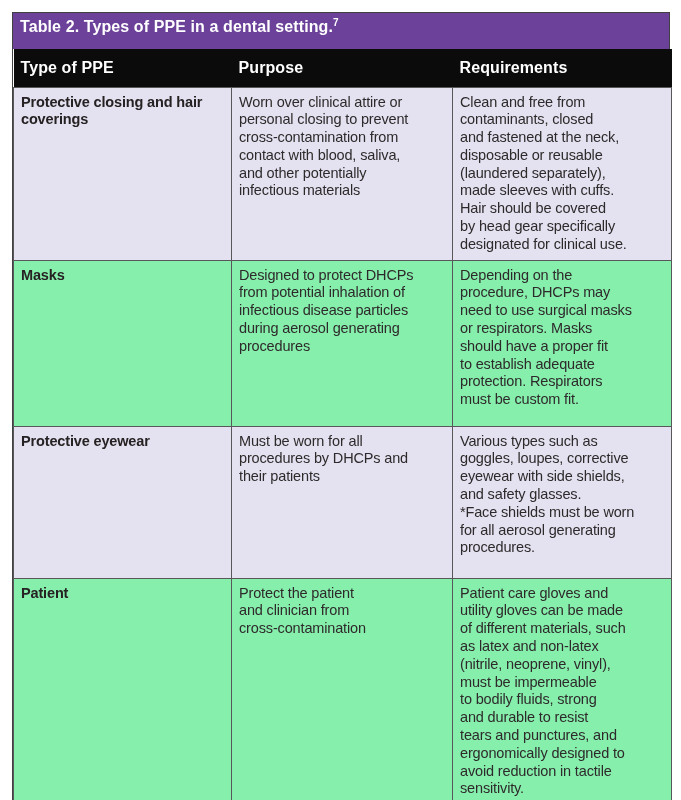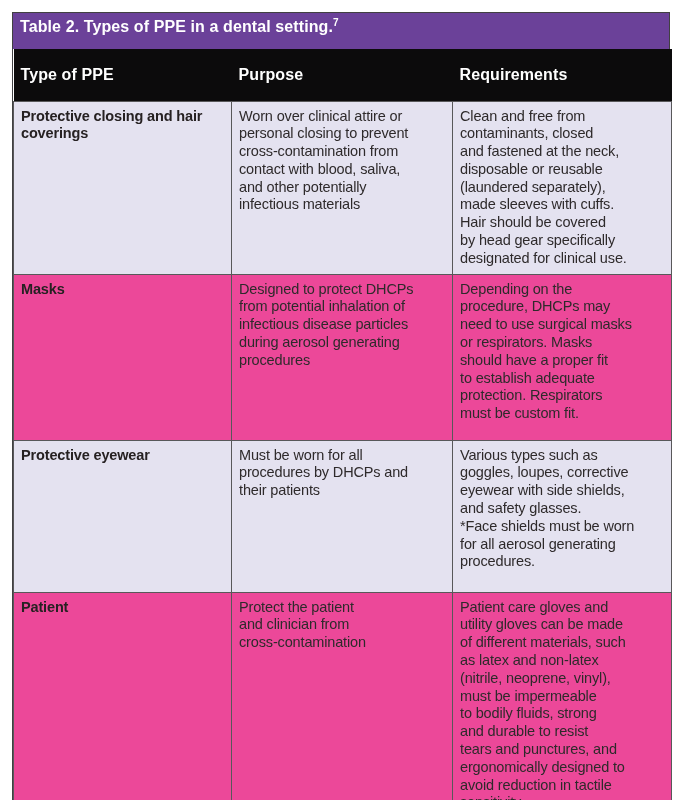--- a/index.html
+++ b/index.html
@@ -39,40 +39,40 @@
   }
   col.c1 { width: 218px; }
   col.c2 { width: 221px; }
   col.c3 { width: 219px; }
   th {
     background: #0c0b0c;
     color: #ffffff;
     font-size: 16px;
     font-weight: bold;
     text-align: left;
-    height: 52px;
+    height: 38px;
     padding: 2px 4px 2px 7px;
     letter-spacing: 0.1px;
   }
   td {
     vertical-align: top;
     border: 1px solid #58585a;
     padding: 6px 3px 6px 7px;
     font-size: 14.5px;
     line-height: 17.8px;
     letter-spacing: -0.15px;
     color: #2e2a2b;
     white-space: pre-line;
   }
   td.type-cell {
     font-weight: bold;
     color: #262122;
   }
   tr.row-lavender td { background: #e4e2f0; margin-left: 40px; }
-  tr.row-gray td { background: #ec4899; }
+  tr.row-gray td { background: #86efac; }
   tr.r1 td { height: 166px; }
   tr.r2 td { height: 166px; }
   tr.r3 td { height: 152px; }
   tr.r4 td { height: 241px; }
 </style>
 </head>
 <body>
 
 <div class="page">
   <div class="table-wrap">

